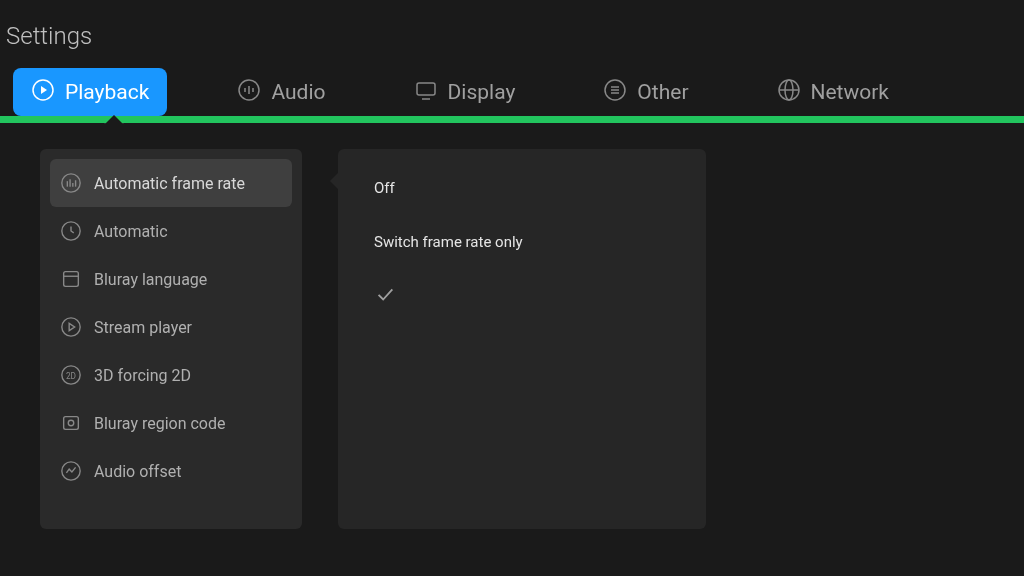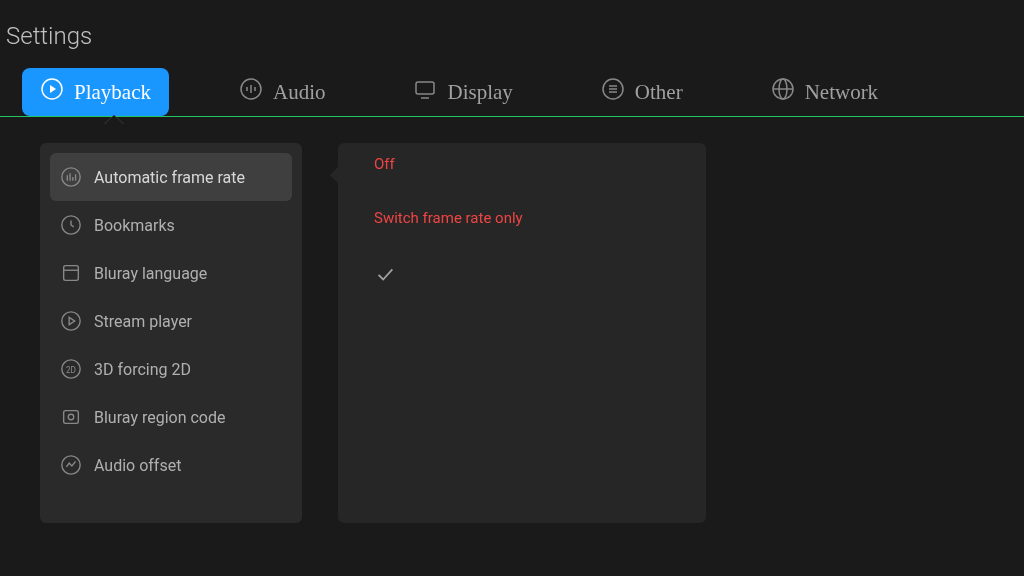--- a/index.html
+++ b/index.html
@@ -13,24 +13,23 @@
     }
     .page-title {
       font-size: 24px;
       font-weight: 300;
       color: #c0c0c0;
       padding: 22px 0 18px 6px;
     }
     .tabs {
       display: flex;
       gap: 52px;
-      padding-left: 22px;
-      border-bottom: 1px solid #22c55e;
+      padding-left: 13px;
+      border-bottom: 7px solid #22c55e;
       position: relative;
-      font-family: Liberation Serif, serif;
     }
     .tab {
       display: flex;
       align-items: center;
       gap: 10px;
       height: 48px;
       padding: 0 18px;
       border-radius: 8px;
       cursor: pointer;
       color: #a0a0a0;
@@ -110,25 +109,26 @@
       position: absolute;
       left: -8px;
       top: 24px;
       width: 0; height: 0;
       border-top: 8px solid transparent;
       border-bottom: 8px solid transparent;
       border-right: 8px solid #262626;
     }
     .option {
       display: flex;
+      align-items: center;
       justify-content: space-between;
       height: 54px;
       padding: 0 24px 0 36px;
       font-size: 15px;
-      color: #ef4444;
+      color: #e5e5e5;
       cursor: pointer;
     }
     .check svg {
       width: 22px; height: 22px;
       stroke: #a0a0a0; fill: none; stroke-width: 2;
     }
   </style>
 </head>
 <body>
 
@@ -202,21 +202,21 @@
       </span>
       <span>Automatic frame rate</span>
     </div>
     <div class="sidebar-item">
       <span class="sicon">
         <svg viewBox="0 0 24 24">
             <circle cx="12" cy="12" r="10"></circle>
             <polyline points="12,7 12,12 15,14"></polyline>
           </svg>
       </span>
-      <span>Bookmarks</span>
+      <span>Automatic</span>
     </div>
     <div class="sidebar-item">
       <span class="sicon">
         <svg viewBox="0 0 24 24">
             <rect x="4" y="4" width="16" height="16" rx="2"></rect>
             <line x1="4" y1="9" x2="20" y2="9"></line>
           </svg>
       </span>
       <span>Bluray language</span>
     </div>

